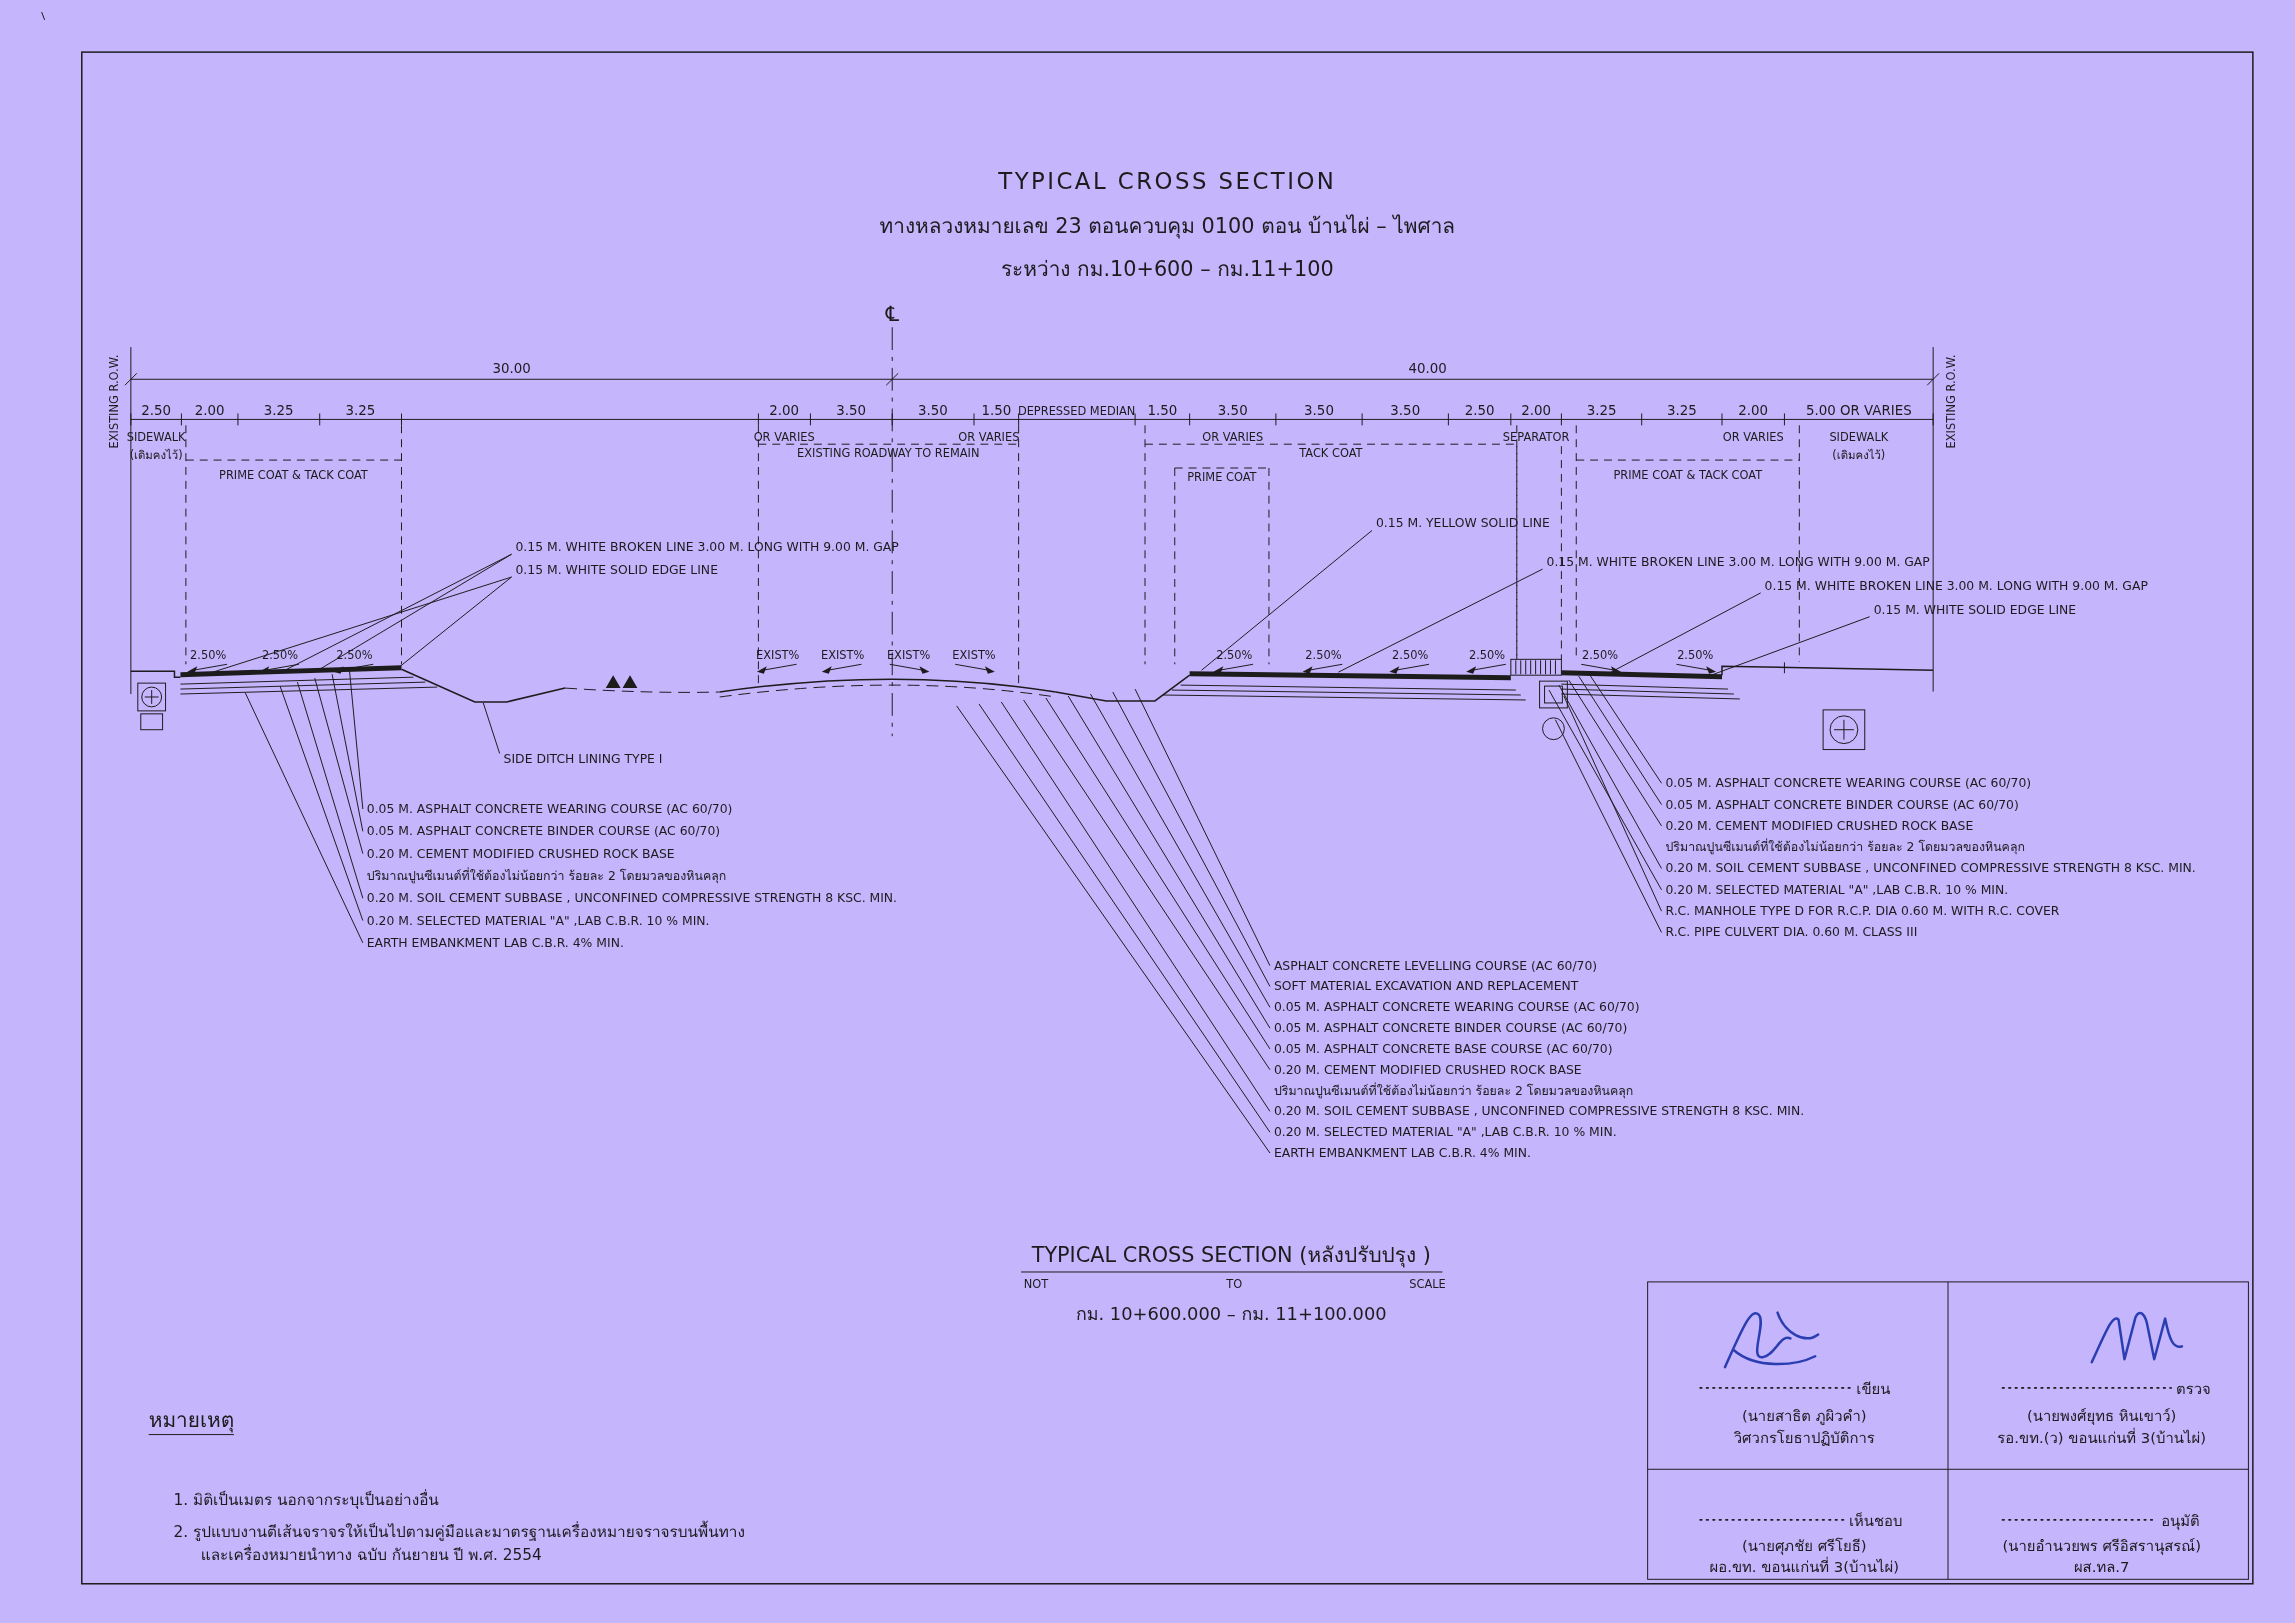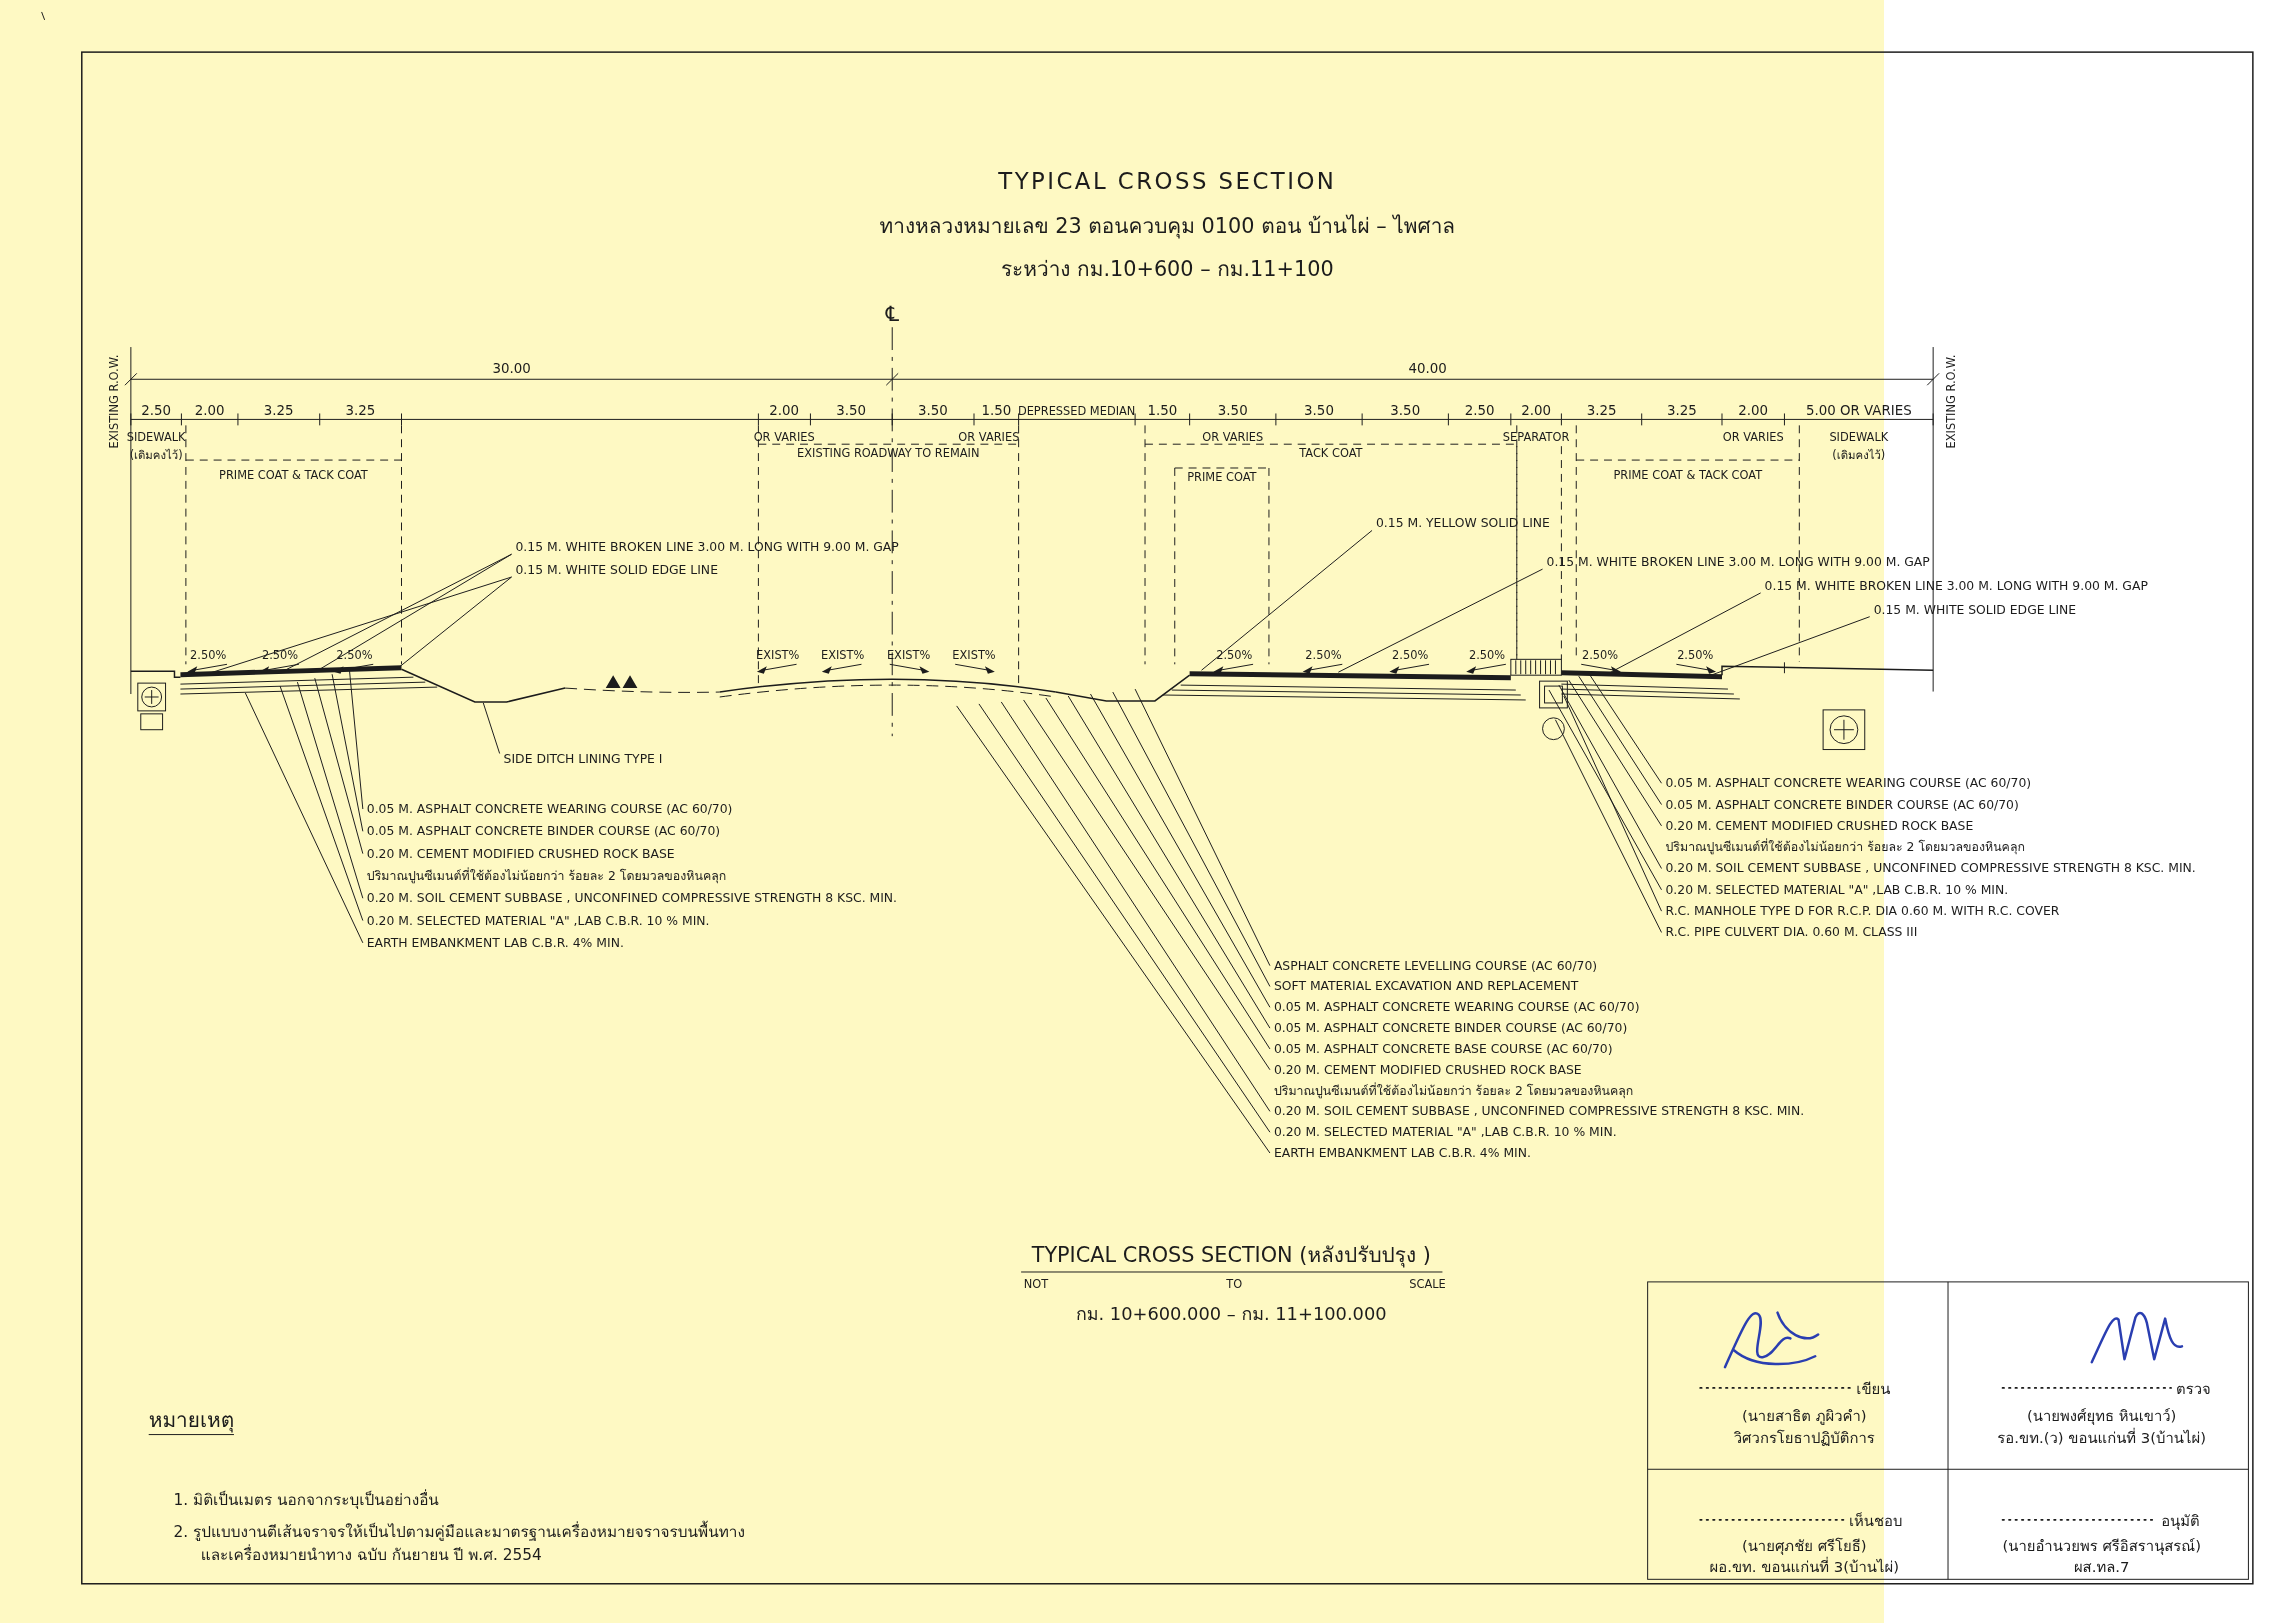--- a/index.html
+++ b/index.html
@@ -1,16 +1,16 @@
 <!DOCTYPE html>
 <html style="font-size:8px"><head>
 <meta charset="utf-8">
 <style>
   html,body{margin:0;padding:0;background:#ffffff;}
-  #sheet{width:1884px;height:1623px;position:relative;background:#fef9c3;}
+  #sheet{width:2295px;height:1623px;position:relative;background:#c4b5fd;}
   svg{display:block;}
   svg text{font-family:"DejaVu Sans","Liberation Sans",sans-serif;fill:#1c1c1c;}
   .tt{font-size:46px;letter-spacing:5px;}
   .ts{font-size:42px;}
   .tf{font-size:36px;}
   .td{font-size:27px;}
   .tl{font-size:23px;}
   .tc{font-size:25px;}
   .tn{font-size:31px;}
   .tg{font-size:30px;}

